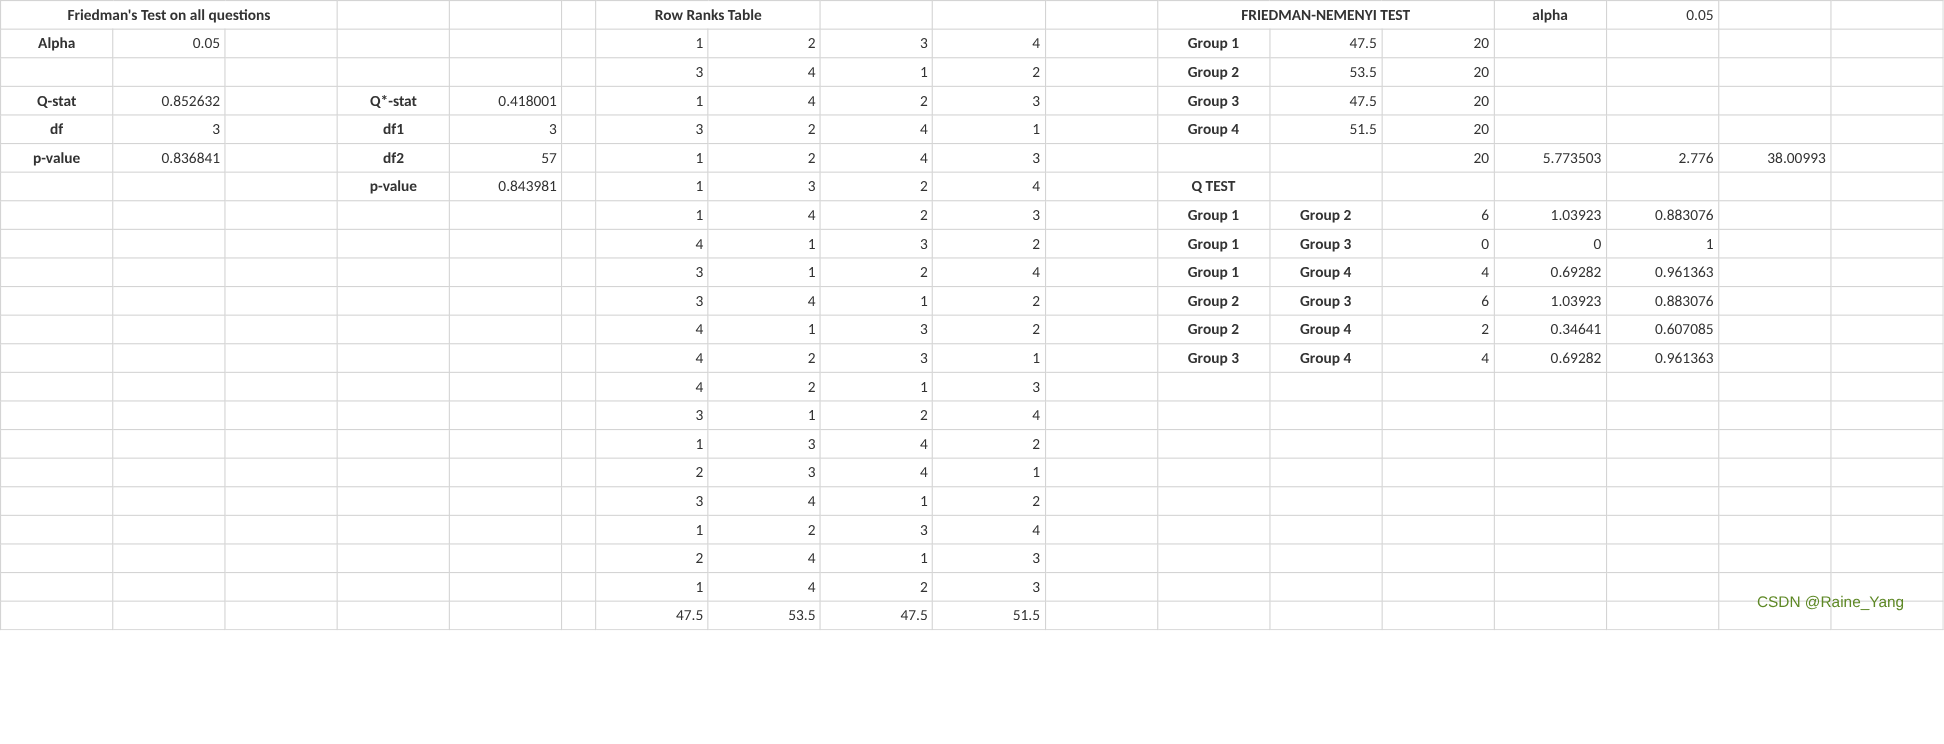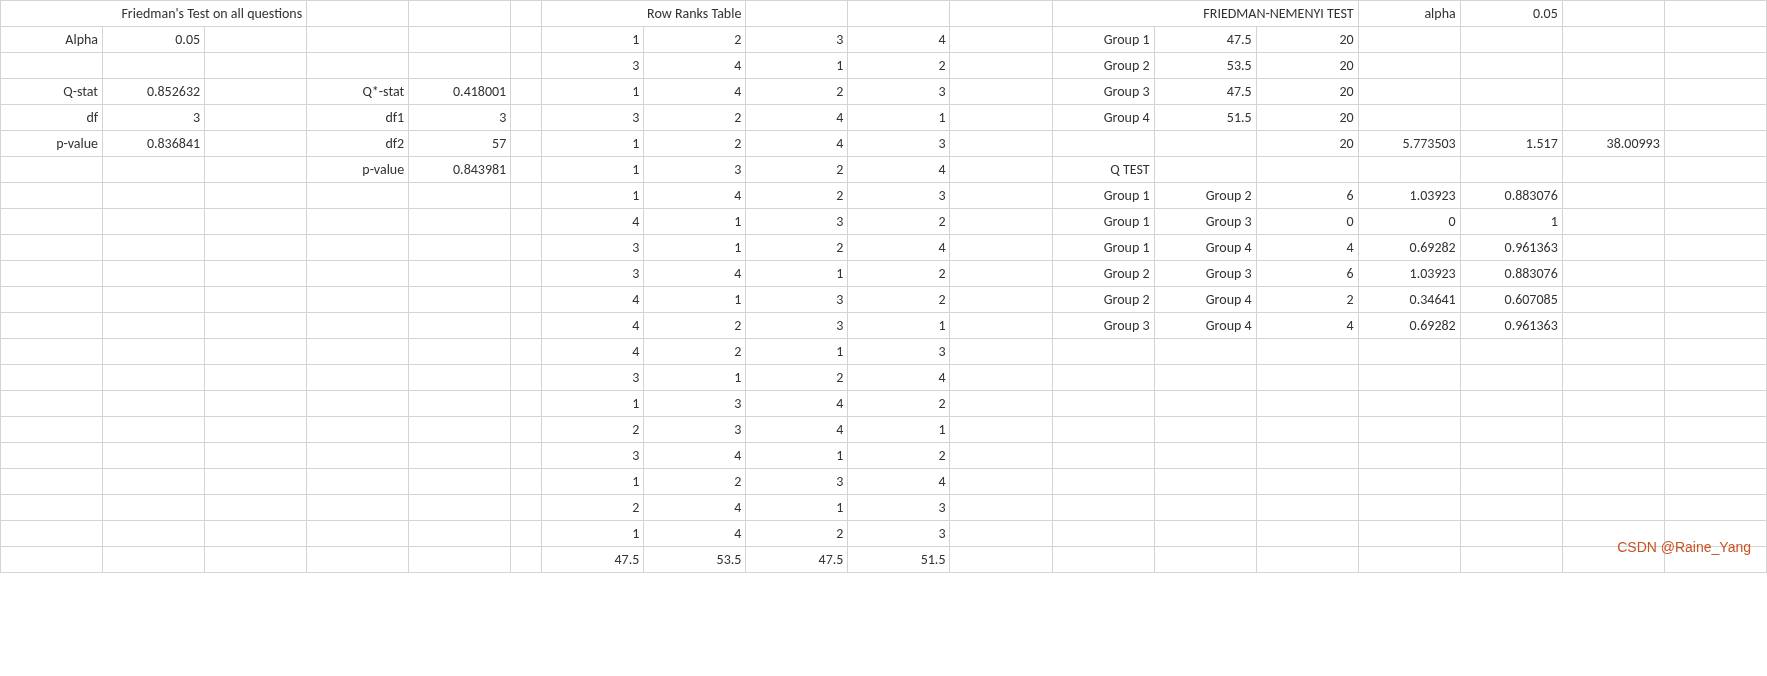--- a/index.html
+++ b/index.html
@@ -18,27 +18,27 @@
     }
     .sheet td {
       border: 1px solid #d4d4d4;
       height: 26px;
       padding: 2px 4px;
       white-space: nowrap;
       overflow: visible;
       vertical-align: middle;
     }
     .num { text-align: right; }
-    .txt { text-align: right; }
+    .txt { text-align: center; font-weight: bold; }
     .watermark {
       position: absolute;
-      right: 16px;
+      right: 36px;
       bottom: 18px;
       font-size: 14px;
-      color: #c2410c;
+      color: #4d7c0f;
       opacity: 0.9;
       font-family: Arial, sans-serif;
     }
   </style>
 </head>
 <body>
 
 <table class="sheet">
   <colgroup>
     <col style="width:92px">
@@ -172,21 +172,21 @@
       <td></td>
       <td class="num">1</td>
       <td class="num">2</td>
       <td class="num">4</td>
       <td class="num">3</td>
       <td></td>
       <td></td>
         <td></td>
       <td class="num">20</td>
       <td class="num">5.773503</td>
-      <td class="num">1.517</td>
+      <td class="num">2.776</td>
       <td class="num">38.00993</td>
       <td></td>
     </tr>
 
     <tr>
       <td></td>
         <td></td>
         <td></td>
       <td class="txt">p-value</td>
       <td class="num">0.843981</td>

